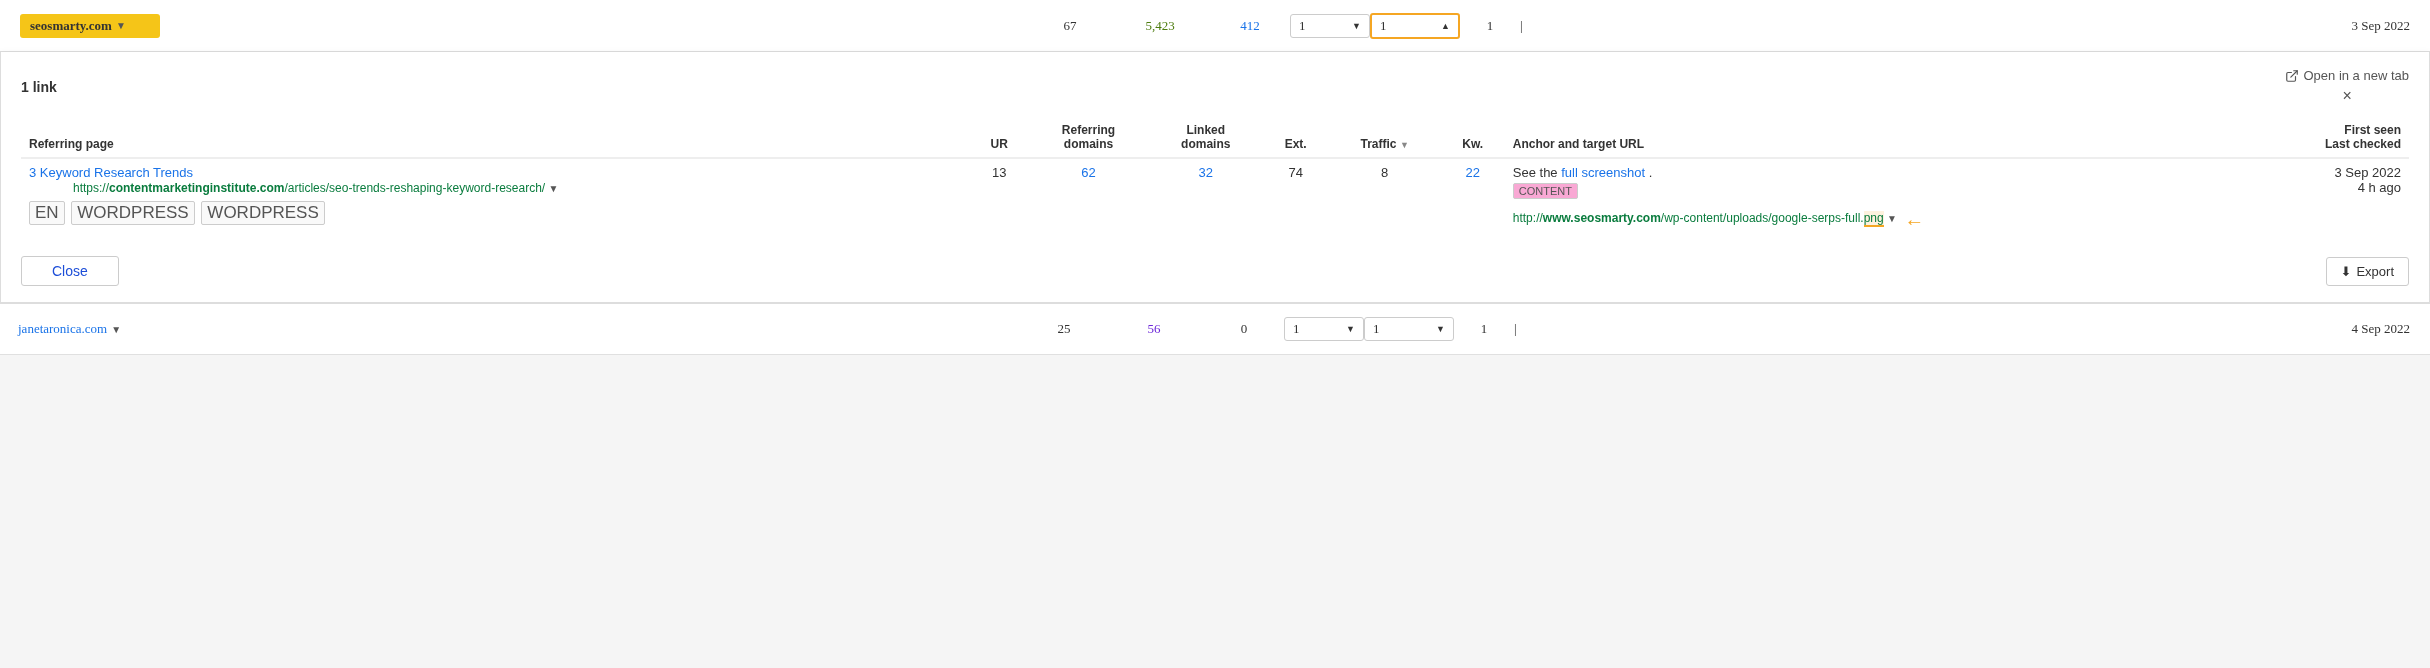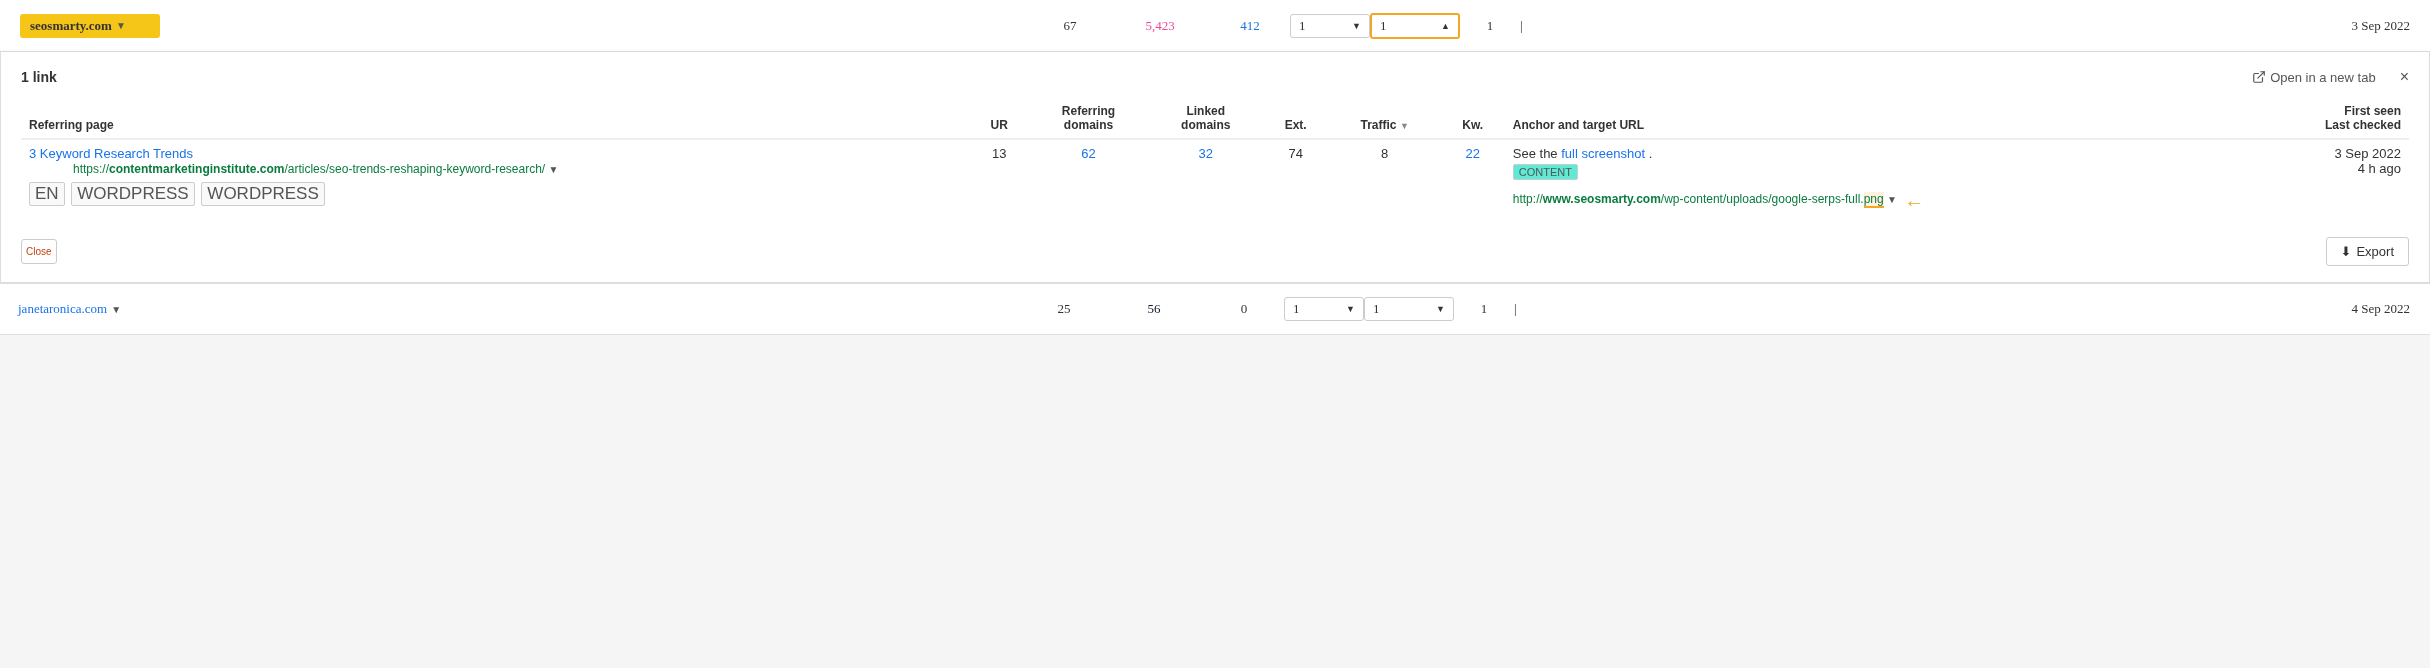--- a/index.html
+++ b/index.html
@@ -82,21 +82,22 @@
     }
 
     .link-count {
       font-weight: 700;
       font-size: 14px;
     }
 
     .panel-actions {
       display: flex;
       align-items: center;
-      gap: 24px;
+      gap: 4px;
+      flex-direction: column;
     }
 
     .open-new-tab {
       display: flex;
       align-items: center;
       gap: 4px;
       color: #555;
       font-size: 13px;
       cursor: pointer;
     }
@@ -151,21 +152,21 @@
       background: #f9f9f9;
     }
 
     .content-badge {
       display: inline-block;
       border: 1px solid #ccc;
       border-radius: 2px;
       padding: 1px 5px;
       font-size: 11px;
       color: #555;
-      background: #5eead4;
+      background: #f9a8d4;
       margin-bottom: 2px;
     }
 
     .anchor-cell {
       min-width: 280px;
     }
 
     .arrow-indicator {
       display: inline-block;
       color: #f5a623;
@@ -178,24 +179,24 @@
       display: flex;
       justify-content: space-between;
       align-items: center;
       margin-top: 8px;
     }
 
     .close-button {
       border: 1px solid #ccc;
       background: #fff;
       border-radius: 3px;
-      padding: 6px 4px;
-      font-size: 10px;
+      padding: 6px 30px;
+      font-size: 14px;
       cursor: pointer;
-      color: #c2410c;
+      color: #1d4ed8;
     }
 
     .export-button {
       border: 1px solid #ccc;
       background: #fff;
       border-radius: 3px;
       padding: 6px 14px;
       font-size: 13px;
       cursor: pointer;
       color: #333;
@@ -239,21 +240,21 @@
   <div class="top-cols-wrapper">
     <div class="site-badge">
       <span>seosmarty.com</span>
       <span class="arrow">▼</span>
     </div>
     <div class="spacer" style="flex:1;"></div>
     <div class="col-67">
       <span>67</span>
     </div>
     <div class="col-5423">
-      <span style="color:#ec4899;margin-top:7px;">5,423</span>
+      <span style="color:#4d7c0f;margin-top:7px;">5,423</span>
     </div>
     <div class="col-412">
       <span style="color:#1a73e8;">412</span>
     </div>
     <div class="col-dd1">
       <div class="dropdown-box">
         <span>1</span>
         <span class="dropdown-arrow-down">▼</span>
       </div>
     </div>
@@ -387,21 +388,21 @@
   <div class="top-cols-wrapper">
     <div class="site-badge" style="background: transparent; font-weight: normal;">
       <span style="color:#1a73e8; font-weight:normal;">janetaronica.com</span>
       <span class="arrow">▼</span>
     </div>
     <div class="spacer" style="flex:1;"></div>
     <div class="col-67">
       <span>25</span>
     </div>
     <div class="col-5423">
-      <span style="color:#0f172a;">56</span>
+      <span style="color:#6d28d9;">56</span>
     </div>
     <div class="col-412">
       <span>0</span>
     </div>
     <div class="col-dd1">
       <div class="dropdown-box">
         <span>1</span>
         <span class="dropdown-arrow-down">▼</span>
       </div>
     </div>

